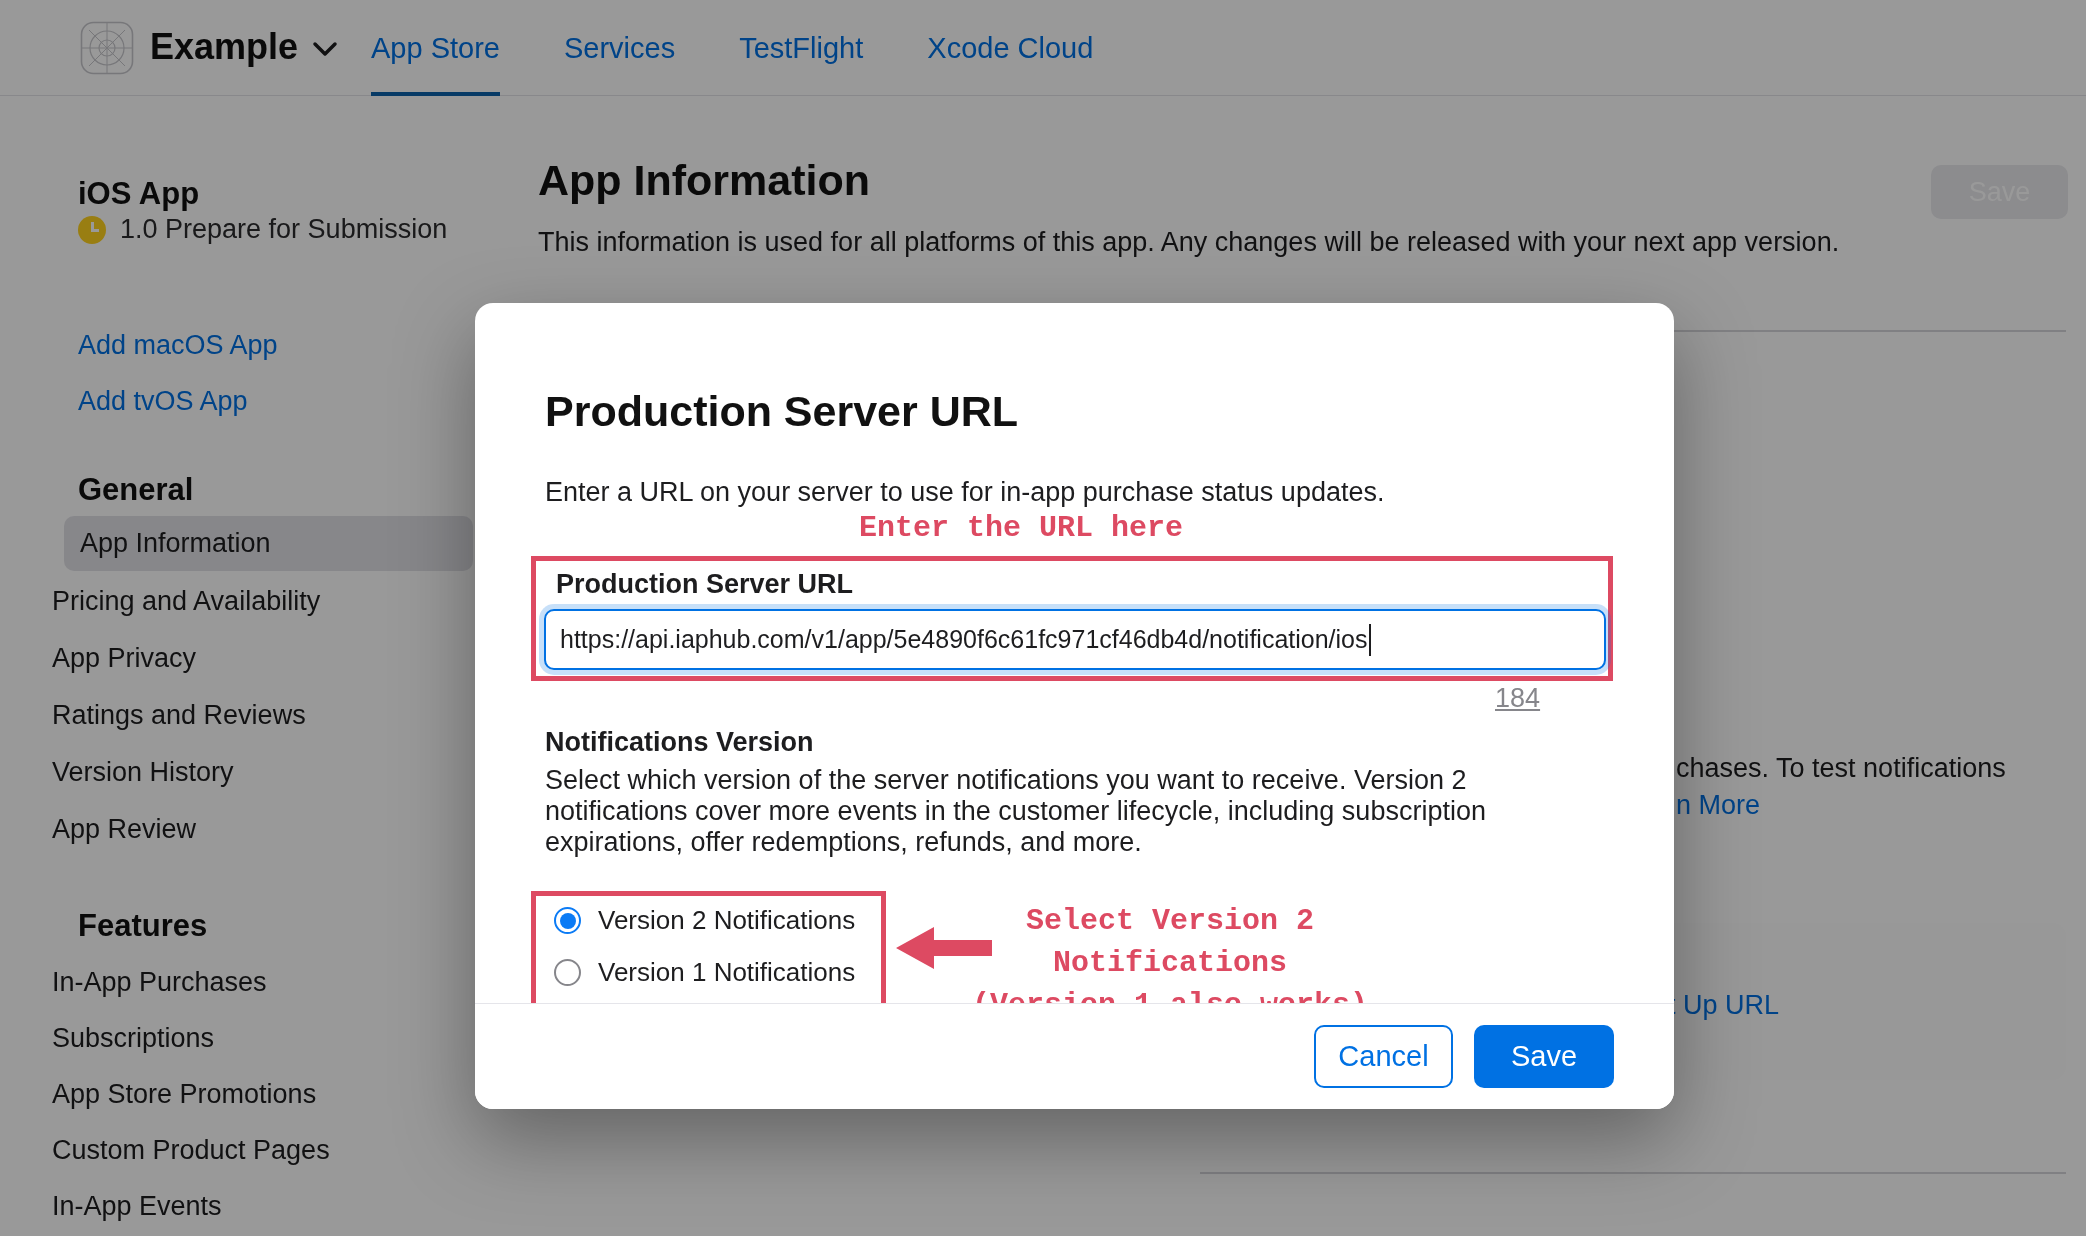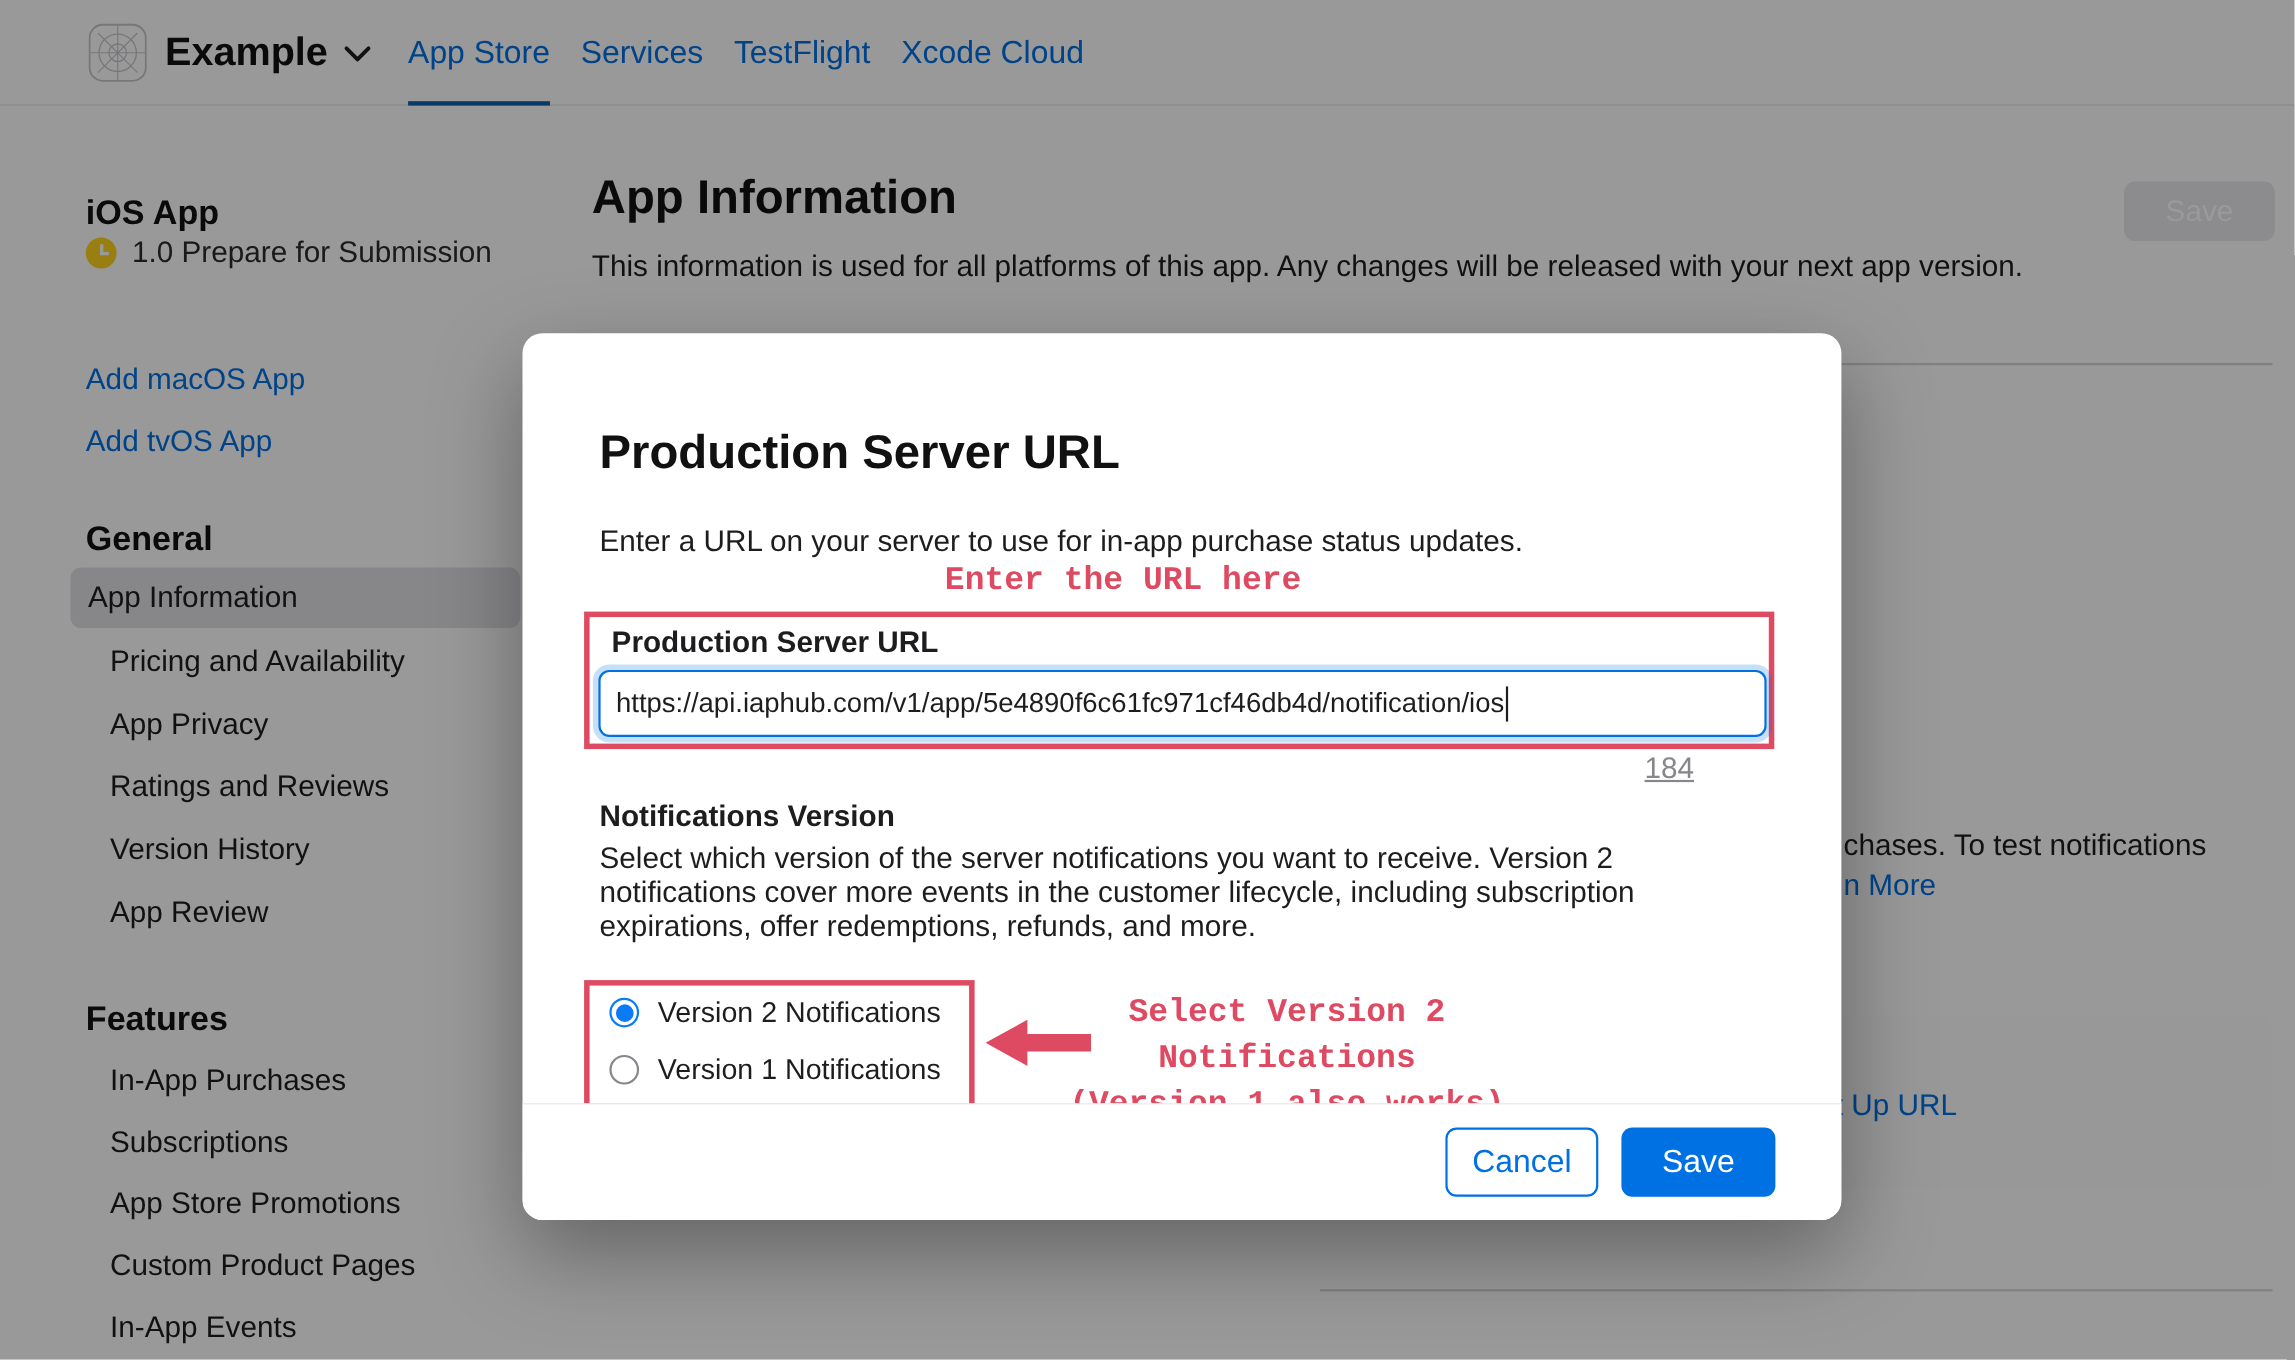--- a/index.html
+++ b/index.html
@@ -7,34 +7,34 @@
   body { font-family:"Liberation Sans", sans-serif; background:#fff; color:#1d1d1f; position:relative; }
 
   
   .page { position:absolute; inset:0; background:#fff; }
 
   .topnav { position:absolute; left:0; top:0; width:2086px; height:96px; background:#fff;
             border-bottom:1px solid #e3e3e8; }
   .app-icon { position:absolute; left:80px; top:21px; width:54px; height:54px; }
   .app-name { position:absolute; left:150px; top:26px; font-size:36px; font-weight:bold; color:#111; }
   .nav-chevron { position:absolute; left:312px; top:40px; }
-  .nav-tabs { position:absolute; left:371px; top:0; height:96px; display:flex; gap:28px; align-items:center; }
+  .nav-tabs { position:absolute; left:371px; top:0; height:96px; display:flex; gap:64px; align-items:center; }
   .nav-tab { font-size:29px; color:#0071e3; height:96px; display:flex; align-items:center; position:relative; cursor:pointer; }
   .nav-tab.active::after { content:""; position:absolute; left:0; right:0; bottom:0; height:4px; background:#0d62ab; }
 
   .sidebar { position:absolute; left:0; top:96px; width:510px; }
   .side-heading { position:absolute; left:78px; font-size:31px; font-weight:bold; color:#111; }
   .status-row { position:absolute; left:78px; top:212px; display:flex; align-items:center; gap:14px; }
   .clock-dot { width:28px; height:28px; border-radius:50%; background:#ffd21f; position:relative; flex:0 0 aupx; }
   .clock-dot::after { content:""; position:absolute; left:13px; top:6px; width:3px; height:10px; background:#fff; }
   .clock-dot::before { content:""; position:absolute; left:13px; top:13px; width:8px; height:3px; background:#fff; }
   .status-text { font-size:27px; color:#2c2c2e; }
   .side-link { position:absolute; left:78px; font-size:27px; color:#0071e3; cursor:pointer; }
   .side-item { position:absolute; left:0; width:510px; height:57px; font-size:27px; color:#1d1d1f;
-               display:flex; align-items:center; padding-left:100px; cursor:pointer; }
+               display:flex; align-items:center; padding-left:52px; cursor:pointer; }
   .side-item.active { left:64px; width:409px; padding-left:16px; background:#e2e2e7; border-radius:10px; height:55px; }
 
   .main-title { position:absolute; left:538px; top:156px; font-size:43px; font-weight:bold; color:#111; }
   .main-desc { position:absolute; left:538px; top:227px; font-size:27px; color:#1d1d1f; }
   .save-top { position:absolute; left:1931px; top:165px; width:137px; height:54px; background:#e9e9ed; color:#fff;
               border:none; border-radius:10px; font-size:27px; font-family:inherit; }
   .divider-a { position:absolute; left:538px; top:330px; width:1528px; height:2px; background:#d6d6db; }
   .frag-text { position:absolute; left:1676px; top:753px; font-size:27px; color:#1d1d1f; white-space:nowrap; }
   .frag-link1 { position:absolute; left:1676px; top:790px; font-size:27px; color:#0071e3; cursor:pointer; }
   .bg-card { position:absolute; left:1200px; top:923px; width:866px; height:157px; background:#fdfdfd;

